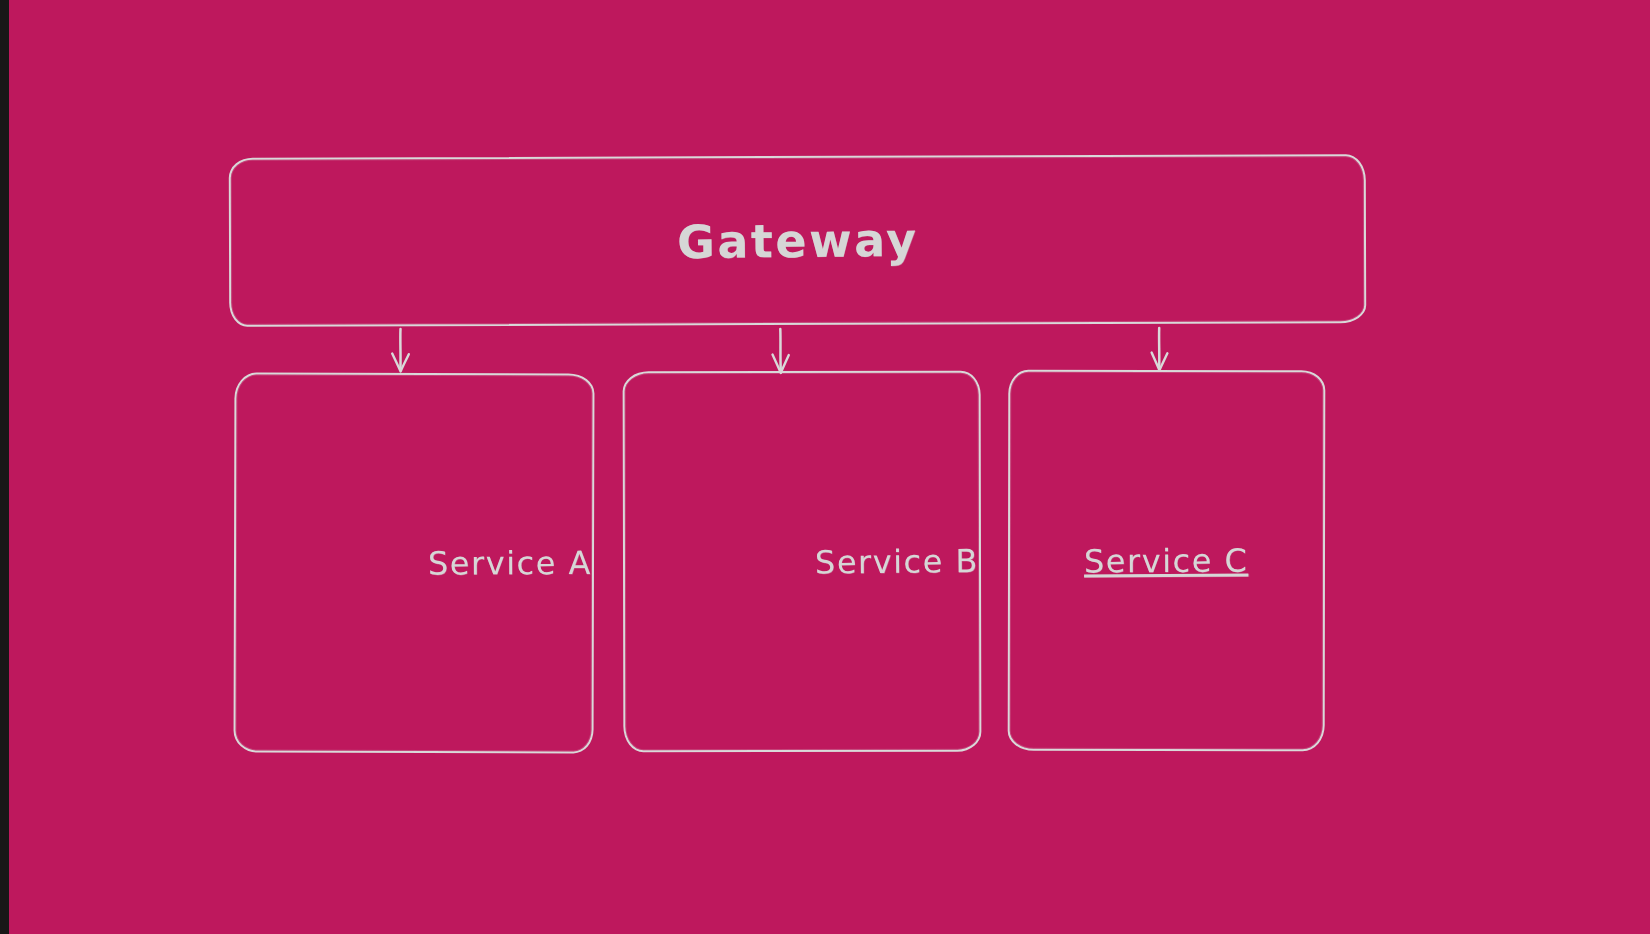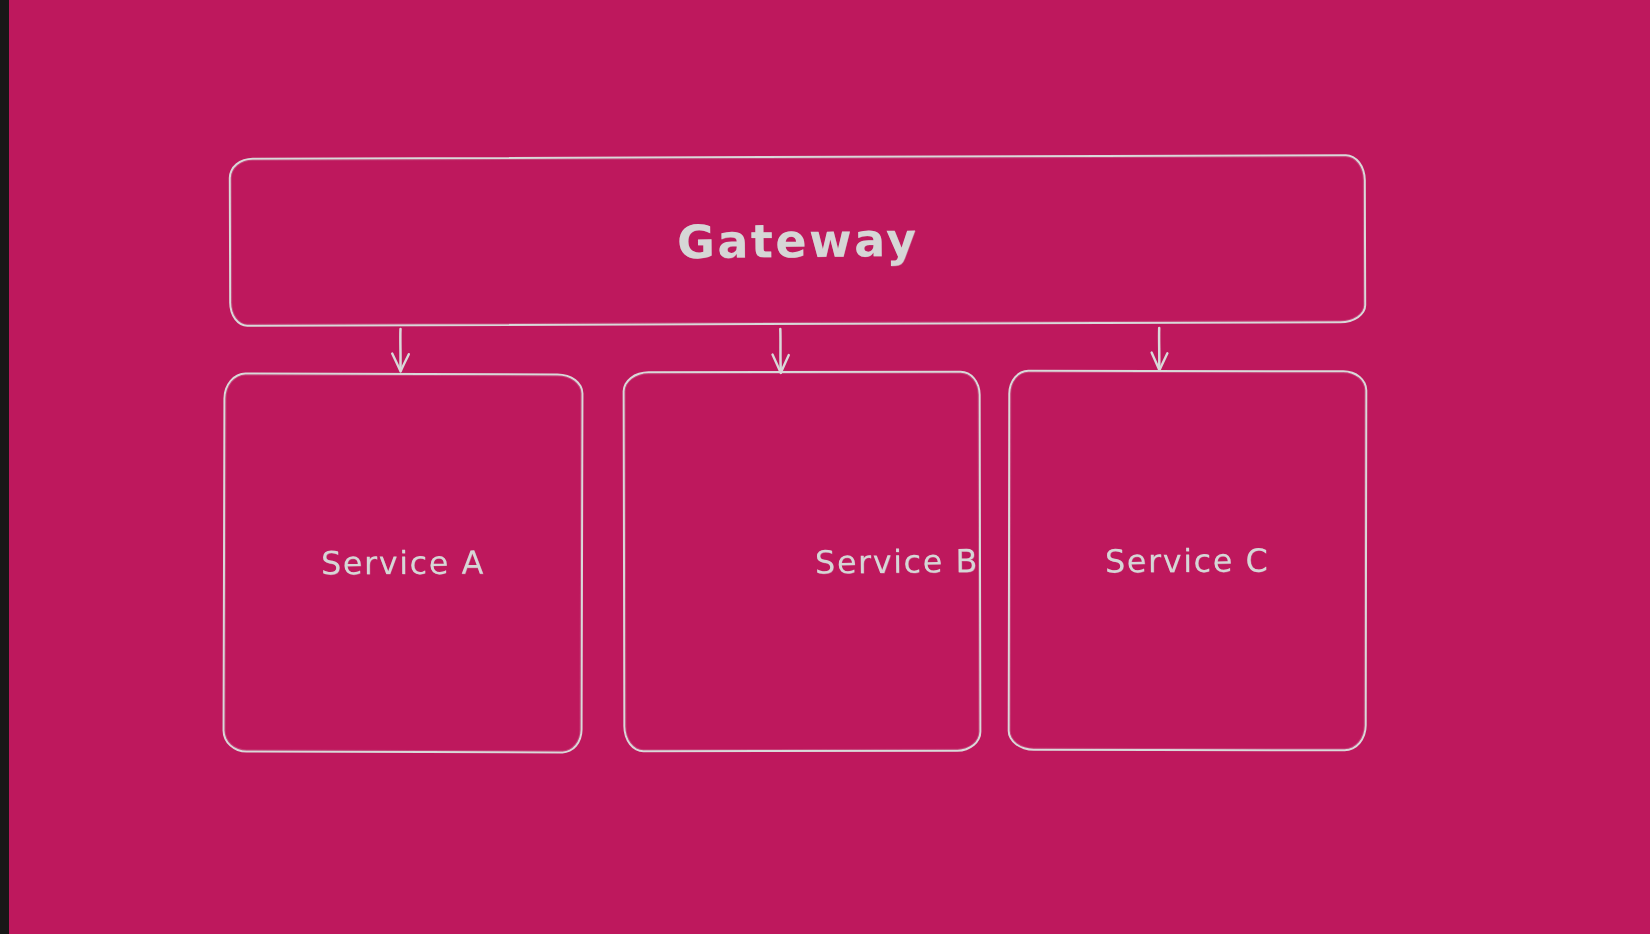--- a/index.html
+++ b/index.html
@@ -33,36 +33,38 @@
     
     box-shadow: inset 0 0 0 1px rgba(217,217,217,0.22);
   }
   .node-gateway {
     left: 220px; top: 156px;
     width: 1137px; height: 169px;
     border-radius: 24px 20px 26px 18px / 20px 26px 18px 24px;
     transform: rotate(-0.18deg);
   }
   .node-service-a {
-    left: 214px; top: 373px;
+    left: 225px; top: 373px;
     width: 360px; height: 380px;
     border-radius: 22px 26px 20px 24px / 26px 20px 24px 22px;
     transform: rotate(0.15deg);
+    justify-content: flex-end;
   }
   .node-service-b {
     left: 614px; top: 371px;
     width: 358px; height: 381px;
     border-radius: 26px 20px 24px 20px / 20px 24px 20px 26px;
     transform: rotate(-0.12deg);
   }
   .node-service-c {
     left: 999px; top: 370px;
-    width: 359px; height: 381px;
+    width: 317px; height: 381px;
     border-radius: 20px 24px 22px 26px / 24px 20px 26px 20px;
     transform: rotate(0.1deg);
+    text-decoration: underline;
   }
   .node-label {
     white-space: nowrap;
     letter-spacing: 1.5px;
     transform: rotate(-0.4deg);
     text-shadow: 0.4px 0.4px 0 rgba(214,214,214,0.35);
   }
   .label-gateway {
     font-size: 46px;
     font-weight: 600;

